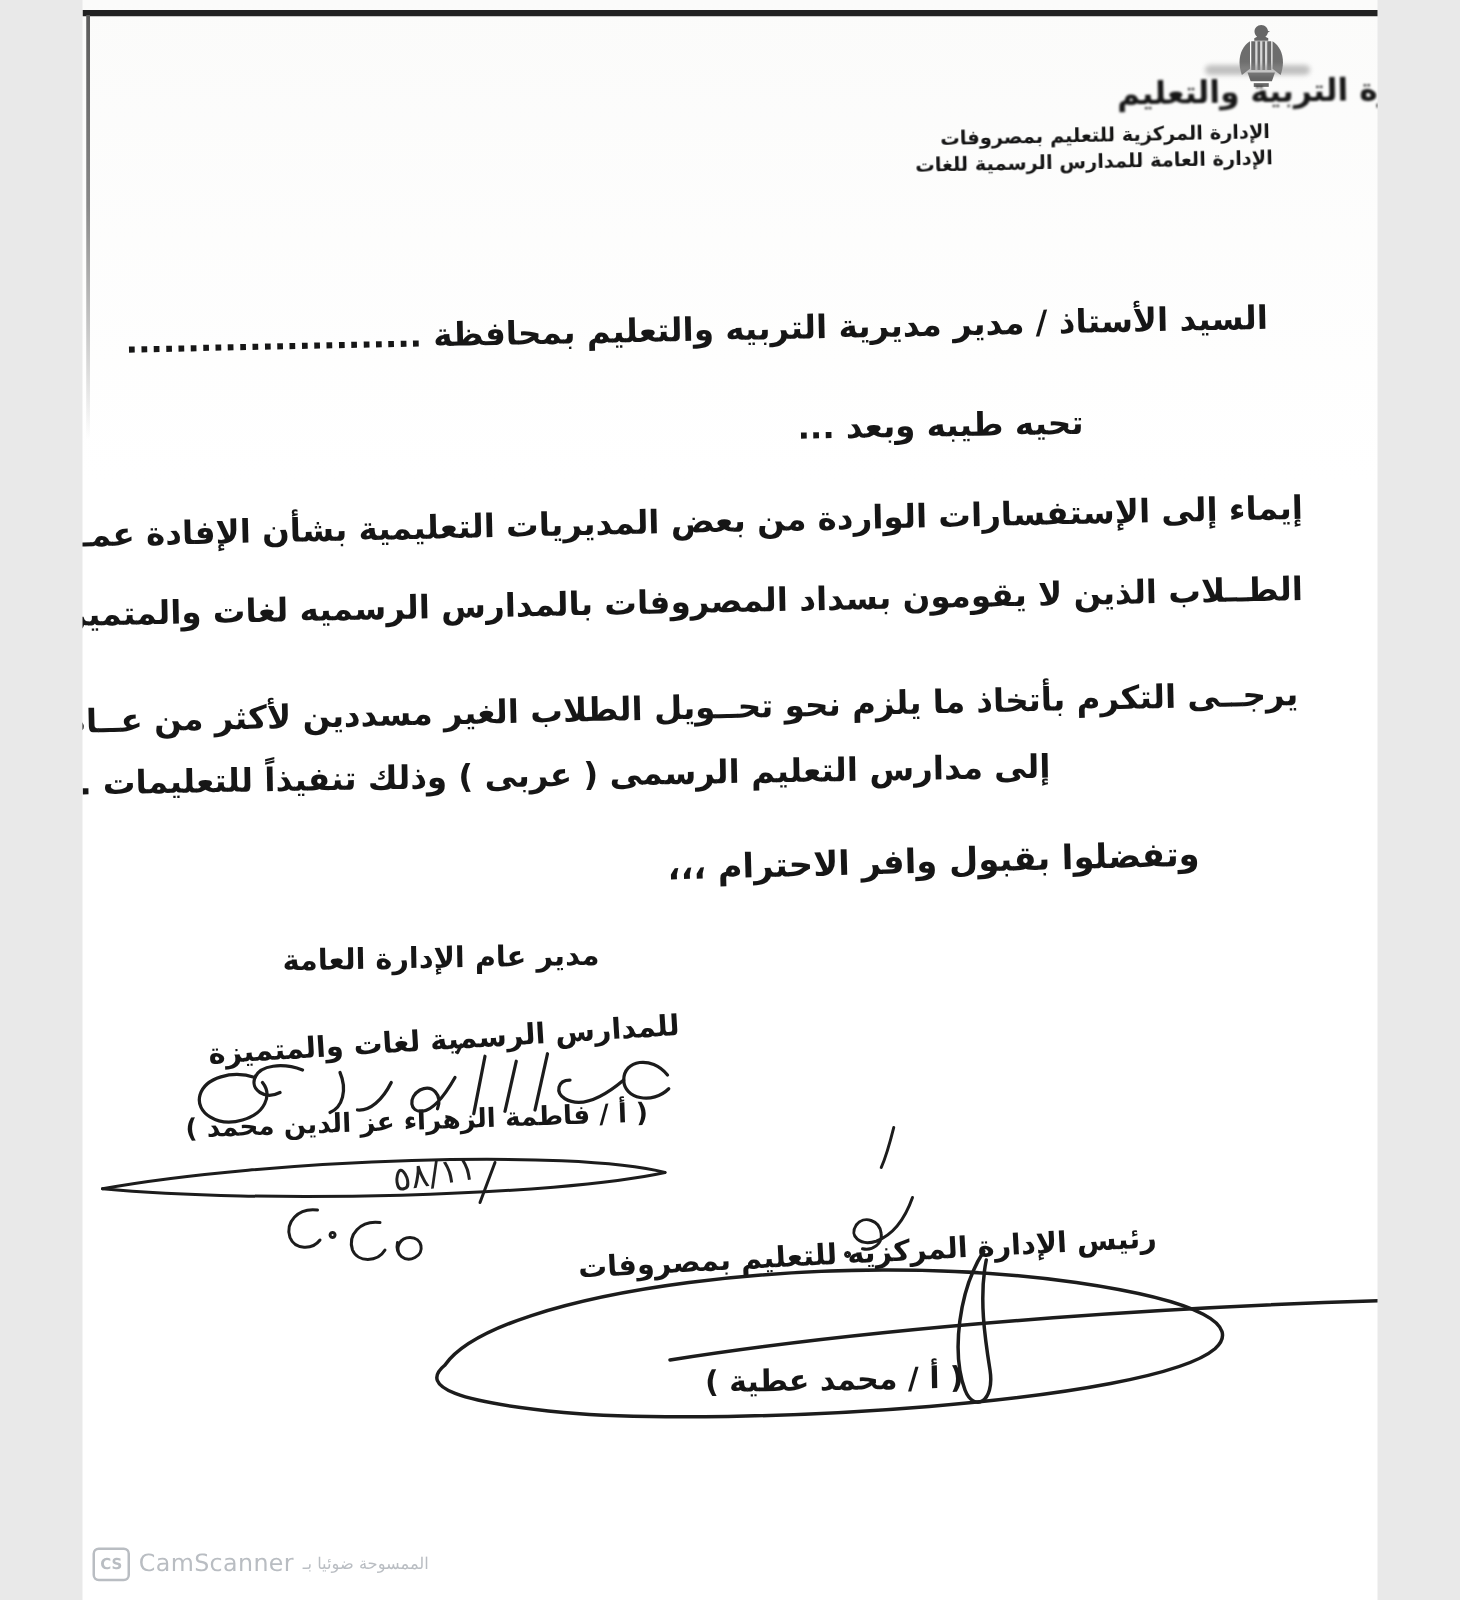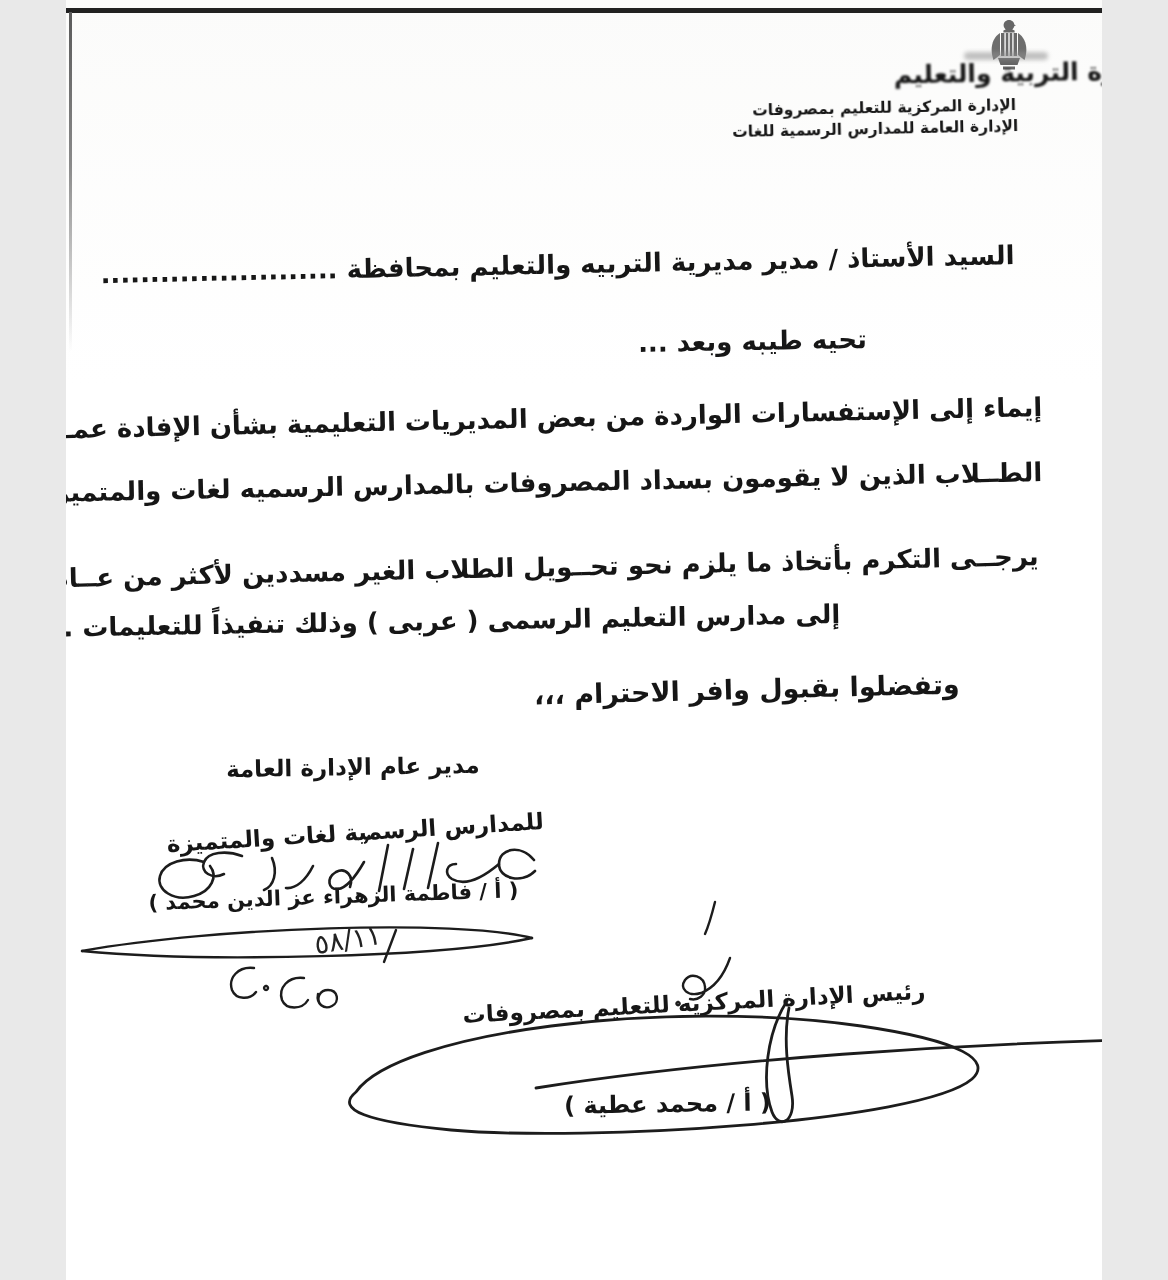--- a/index.html
+++ b/index.html
@@ -156,14 +156,19 @@
       </g>
 
       <g stroke-width="2.8">
         <path d="M290,1092 C332,1032 600,998 795,1026 C898,1041 926,1061 906,1079 C856,1122 520,1142 385,1130 C302,1122 268,1110 290,1092"></path>
         <path d="M721,1001 C701,1032 695,1082 706,1112 C713,1130 730,1122 726,1096 C722,1071 717,1038 723,1008"></path>
         <path d="M470,1088 C660,1058 900,1044 1062,1040"></path>
       </g>
     </g>
   </svg>
 
+  <div class="abs footer">
+    <div class="cs-box">CS</div>
+    <div class="cs-brand">CamScanner</div>
+    <div class="cs-note">الممسوحة ضوئيا بـ</div>
+  </div>
 
 </div>
 
 </body></html>

